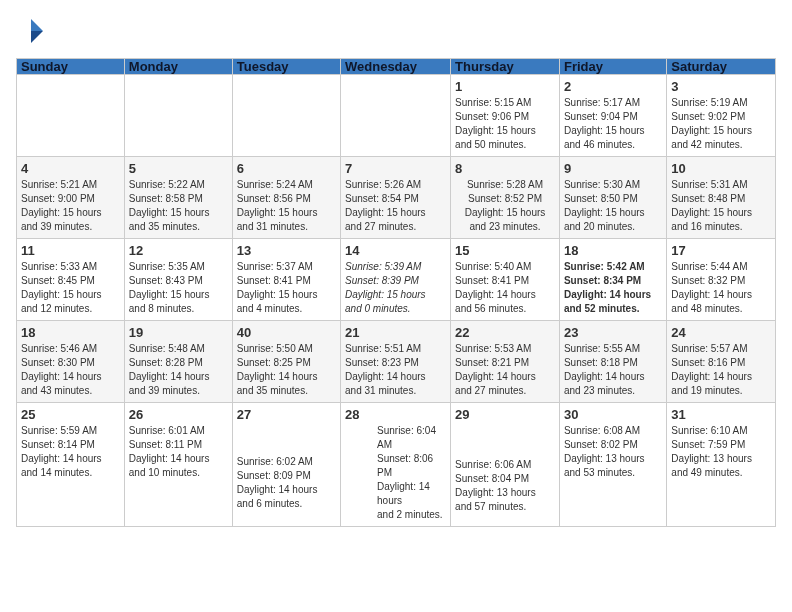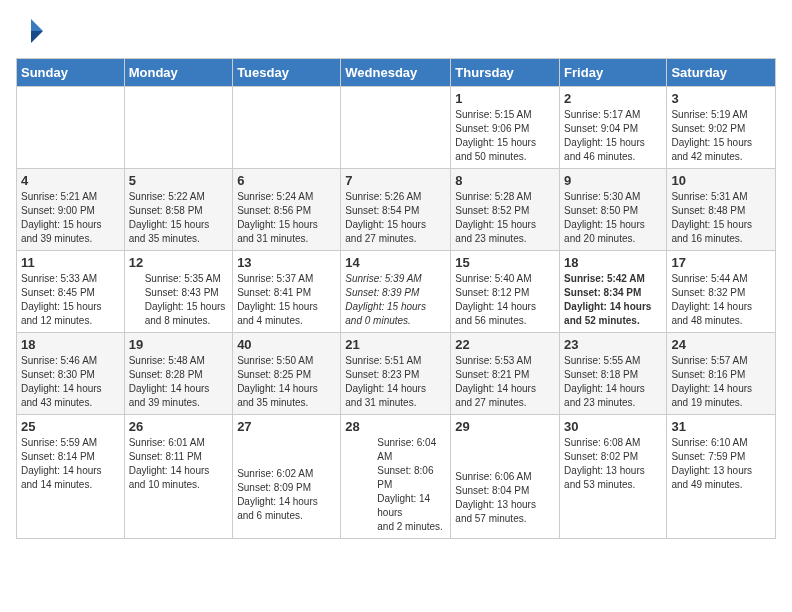--- a/index.html
+++ b/index.html
@@ -51,23 +51,23 @@
     .location {
       font-size: 16px;
       color: #555;
     }
     .calendar {
       width: 100%;
       border-collapse: collapse;
     }
     .calendar th {
       background-color: #3a7abf;
-      color: #ffffff;
+      color: #0f172a;
       font-size: 13px;
-      padding: 6px 4px;
+      padding: 0 4px;
       text-align: left;
       border: 1px solid #ccc;
     }
     .calendar td {
       vertical-align: top;
       border: 1px solid #ccc;
       padding: 4px;
       font-size: 10px;
       color: #333;
       width: 113px;
@@ -175,21 +175,21 @@
         </td>
         <td>
           <div class="day-number">7</div>
           <div class="day-info" style="white-space: pre-line;">Sunrise: 5:26 AM
 Sunset: 8:54 PM
 Daylight: 15 hours
 and 27 minutes.</div>
         </td>
         <td>
           <div class="day-number">8</div>
-          <div class="day-info" style="white-space: pre-line;">Sunrise: 5:28 AM
+          <div class="day-info" style="white-space: pre-line; text-align: center;">Sunrise: 5:28 AM
 Sunset: 8:52 PM
 Daylight: 15 hours
 and 23 minutes.</div>
         </td>
         <td>
           <div class="day-number">9</div>
           <div class="day-info" style="white-space: pre-line;">Sunrise: 5:30 AM
 Sunset: 8:50 PM
 Daylight: 15 hours
 and 20 minutes.</div>
@@ -205,21 +205,21 @@
       <tr>
         <td>
           <div class="day-number">11</div>
           <div class="day-info" style="white-space: pre-line;">Sunrise: 5:33 AM
 Sunset: 8:45 PM
 Daylight: 15 hours
 and 12 minutes.</div>
         </td>
         <td>
           <div class="day-number">12</div>
-          <div class="day-info" style="white-space: pre-line; margin-left: 16px;">Sunrise: 5:35 AM
+          <div class="day-info" style="white-space: pre-line;">Sunrise: 5:35 AM
 Sunset: 8:43 PM
 Daylight: 15 hours
 and 8 minutes.</div>
         </td>
         <td>
           <div class="day-number">13</div>
           <div class="day-info" style="white-space: pre-line;">Sunrise: 5:37 AM
 Sunset: 8:41 PM
 Daylight: 15 hours
 and 4 minutes.</div>
@@ -227,21 +227,21 @@
         <td>
           <div class="day-number">14</div>
           <div class="day-info" style="white-space: pre-line; font-style: italic;">Sunrise: 5:39 AM
 Sunset: 8:39 PM
 Daylight: 15 hours
 and 0 minutes.</div>
         </td>
         <td>
           <div class="day-number">15</div>
           <div class="day-info" style="white-space: pre-line;">Sunrise: 5:40 AM
-Sunset: 8:12 PM
+Sunset: 8:41 PM
 Daylight: 14 hours
 and 56 minutes.</div>
         </td>
         <td>
           <div class="day-number">18</div>
           <div class="day-info" style="white-space: pre-line; font-weight: bold;">Sunrise: 5:42 AM
 Sunset: 8:34 PM
 Daylight: 14 hours
 and 52 minutes.</div>
         </td>

